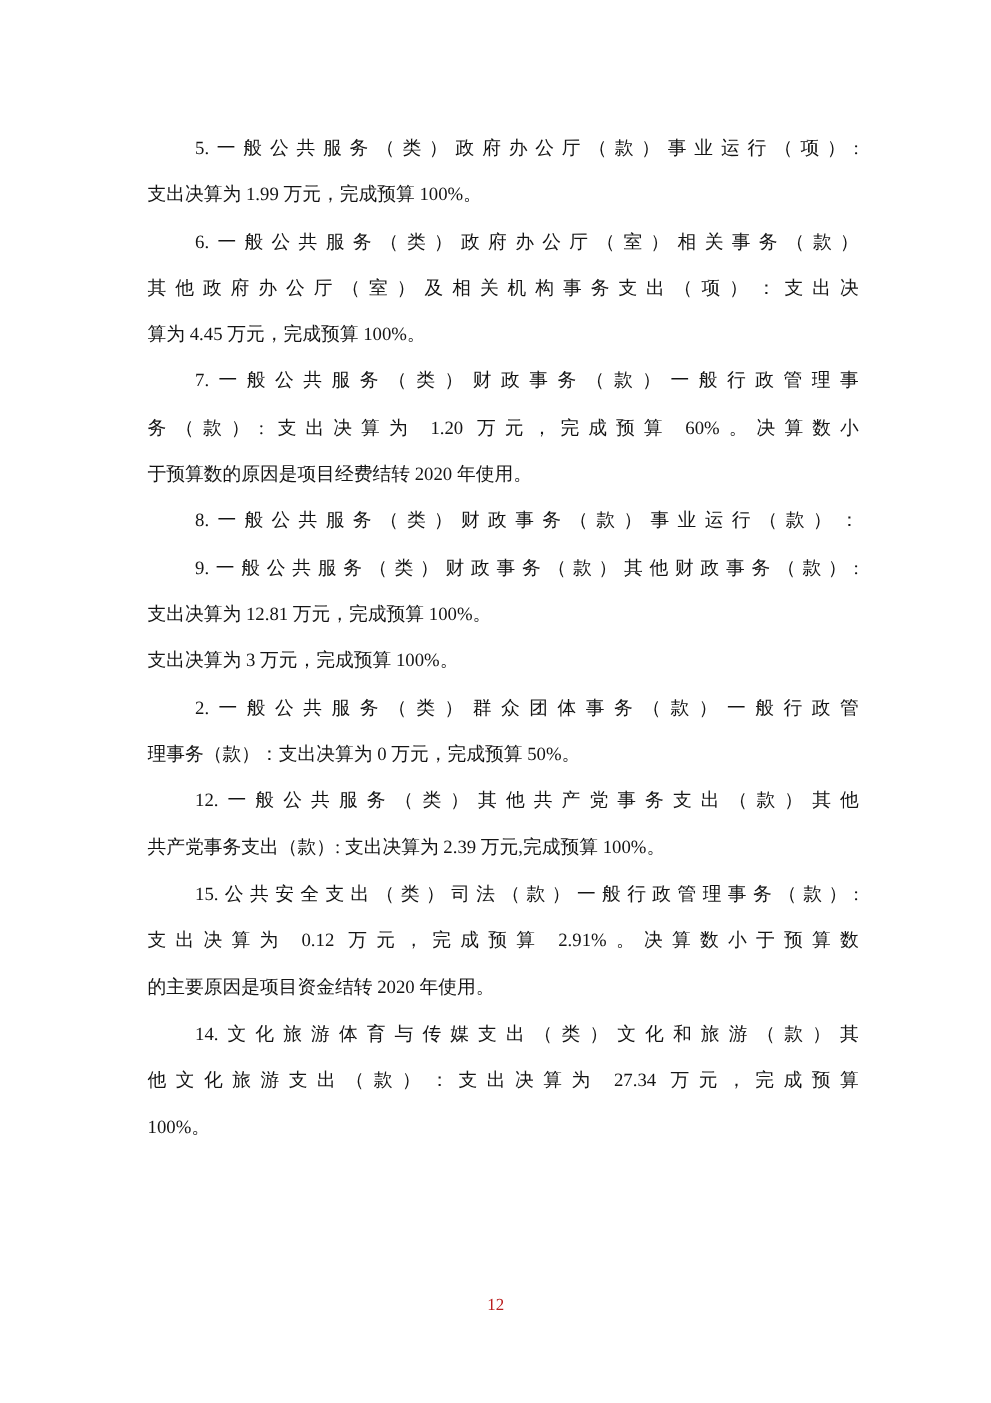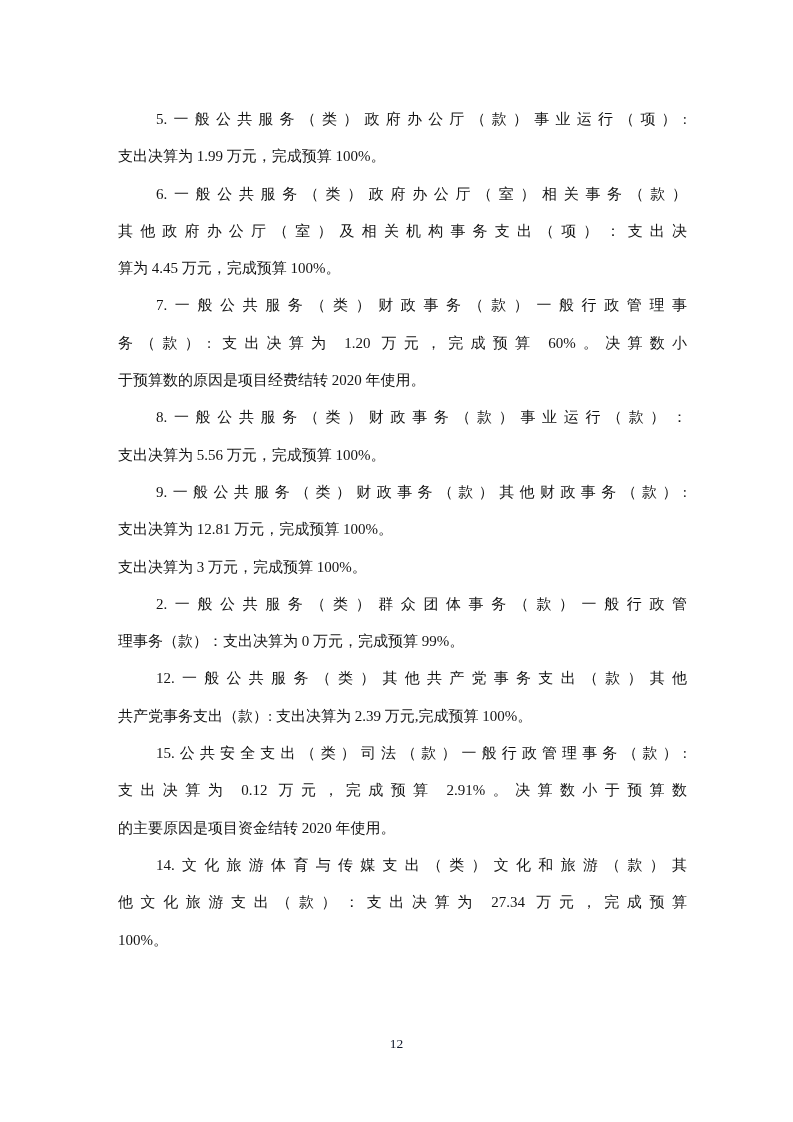--- a/index.html
+++ b/index.html
@@ -45,21 +45,21 @@
     text-align-last: left;
   }
   .footer {
     position: absolute;
     left: 0;
     top: 1034px;
     width: 100%;
     text-align: center;
     font-size: 13.5px;
     line-height: 20px;
-    color: #0f172a;
+    color: #b91c1c;
   }
 </style>
 </head>
 <body>
 
 <div class="page">
 
   <div class="content">
 
     <div class="para">
@@ -74,35 +74,34 @@
     </div>
 
     <div class="para">
       <span class="ln first">7.一般公共服务（类）财政事务（款）一般行政管理事</span>
       <span class="ln">务（款）: 支出决算为 1.20 万元，完成预算 60%。决算数小</span>
       <span class="ln final">于预算数的原因是项目经费结转 2020 年使用。</span>
     </div>
 
     <div class="para">
       <span class="ln first">8.一般公共服务（类）财政事务（款）事业运行（款）：</span>
-      <span class="ln final">支出决算为 5.56 万元，完成预算 100%。</span>
     </div>
 
     <div class="para">
       <span class="ln first">9.一般公共服务（类）财政事务（款）其他财政事务（款）:</span>
       <span class="ln final">支出决算为 12.81 万元，完成预算 100%。</span>
     </div>
 
     <div class="para">
       <span class="ln final">支出决算为 3 万元，完成预算 100%。</span>
     </div>
 
     <div class="para">
       <span class="ln first">2.一般公共服务（类）群众团体事务（款）一般行政管</span>
-      <span class="ln final">理事务（款）：支出决算为 0 万元，完成预算 99%。</span>
+      <span class="ln final">理事务（款）：支出决算为 0 万元，完成预算 50%。</span>
     </div>
 
     <div class="para">
       <span class="ln first">12.一般公共服务（类）其他共产党事务支出（款）其他</span>
       <span class="ln final">共产党事务支出（款）: 支出决算为 2.39 万元,完成预算 100%。</span>
     </div>
 
     <div class="para">
       <span class="ln first">15.公共安全支出（类）司法（款）一般行政管理事务（款）:</span>
       <span class="ln">支出决算为 0.12 万元，完成预算 2.91%。决算数小于预算数</span>

